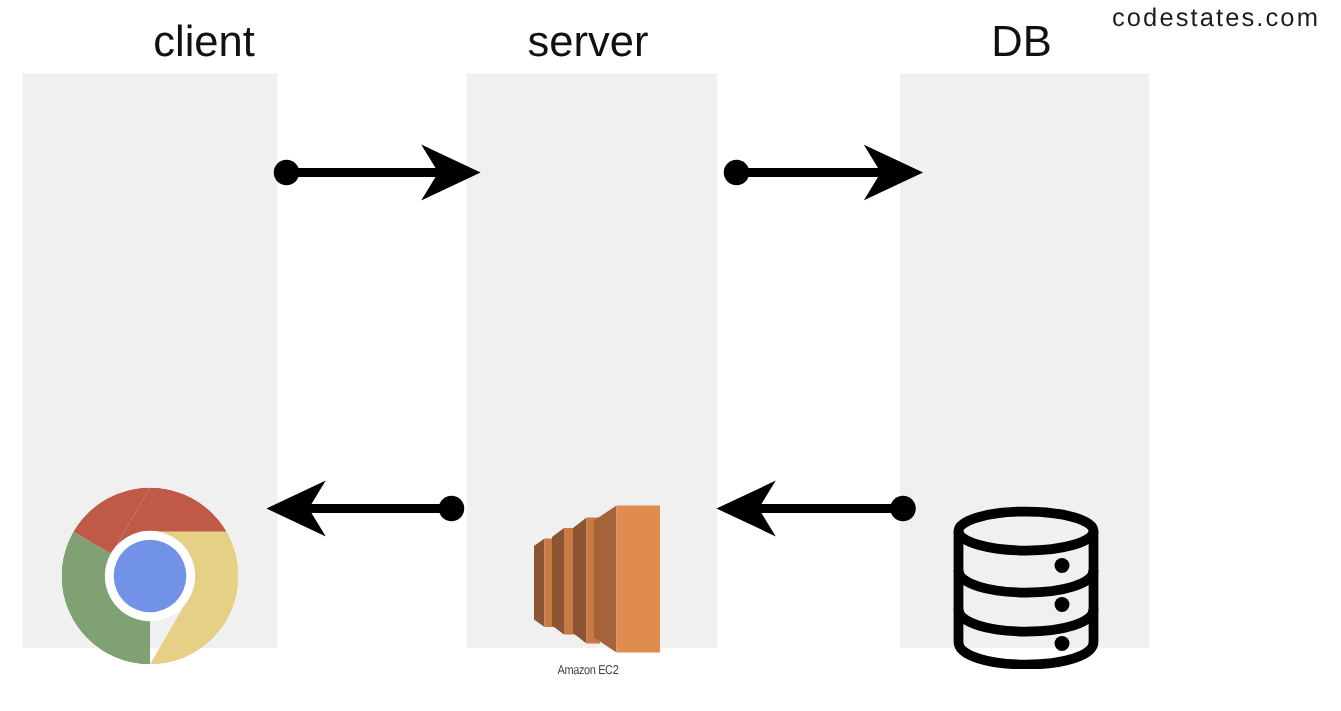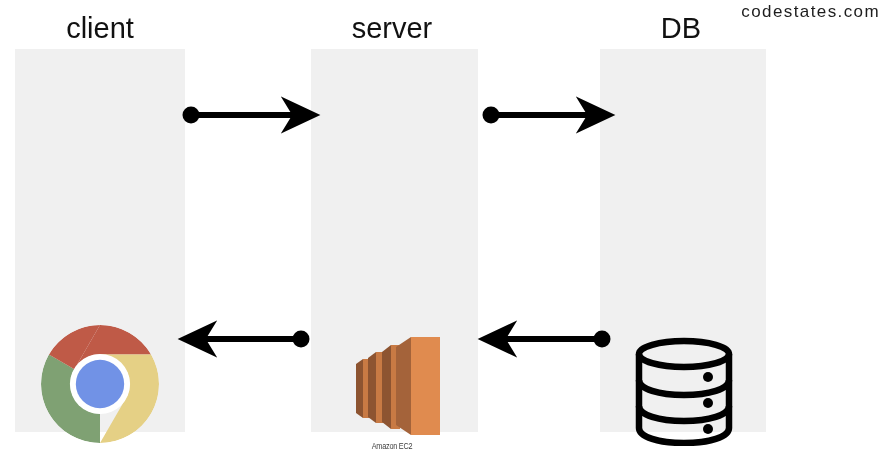--- a/index.html
+++ b/index.html
@@ -68,21 +68,21 @@
 <body>
 
 <div class="stage">
 
   <div class="watermark">codestates.com</div>
 
   <div class="lane" style="left:15px;top:49px;width:170px;height:383px;"></div>
   <div class="lane" style="left:311px;top:49px;width:167px;height:383px;"></div>
   <div class="lane" style="left:600px;top:49px;width:166px;height:383px;"></div>
 
-  <div class="lane-label" style="left:0px;top:12px;width:200px;">client</div>
+  <div class="lane-label" style="left:0px;top:12px;width:200px;padding-left:36px;">client</div>
   <div class="lane-label" style="left:292px;top:12px;width:200px;">server</div>
   <div class="lane-label" style="left:581px;top:12px;width:200px;">DB</div>
 
   <svg class="arrow-svg" viewBox="0 0 894 474">
     <defs>
       <marker id="head-r" markerWidth="7" markerHeight="7" refX="3.2" refY="3.5" orient="auto" markerUnits="strokeWidth">
         <path d="M0,0.4 L6.6,3.5 L0,6.6 L1.9,3.5 Z" fill="#000000"></path>
       </marker>
       <marker id="head-l" markerWidth="7" markerHeight="7" refX="3.2" refY="3.5" orient="auto" markerUnits="strokeWidth">
         <path d="M0,0.4 L6.6,3.5 L0,6.6 L1.9,3.5 Z" fill="#000000"></path>

